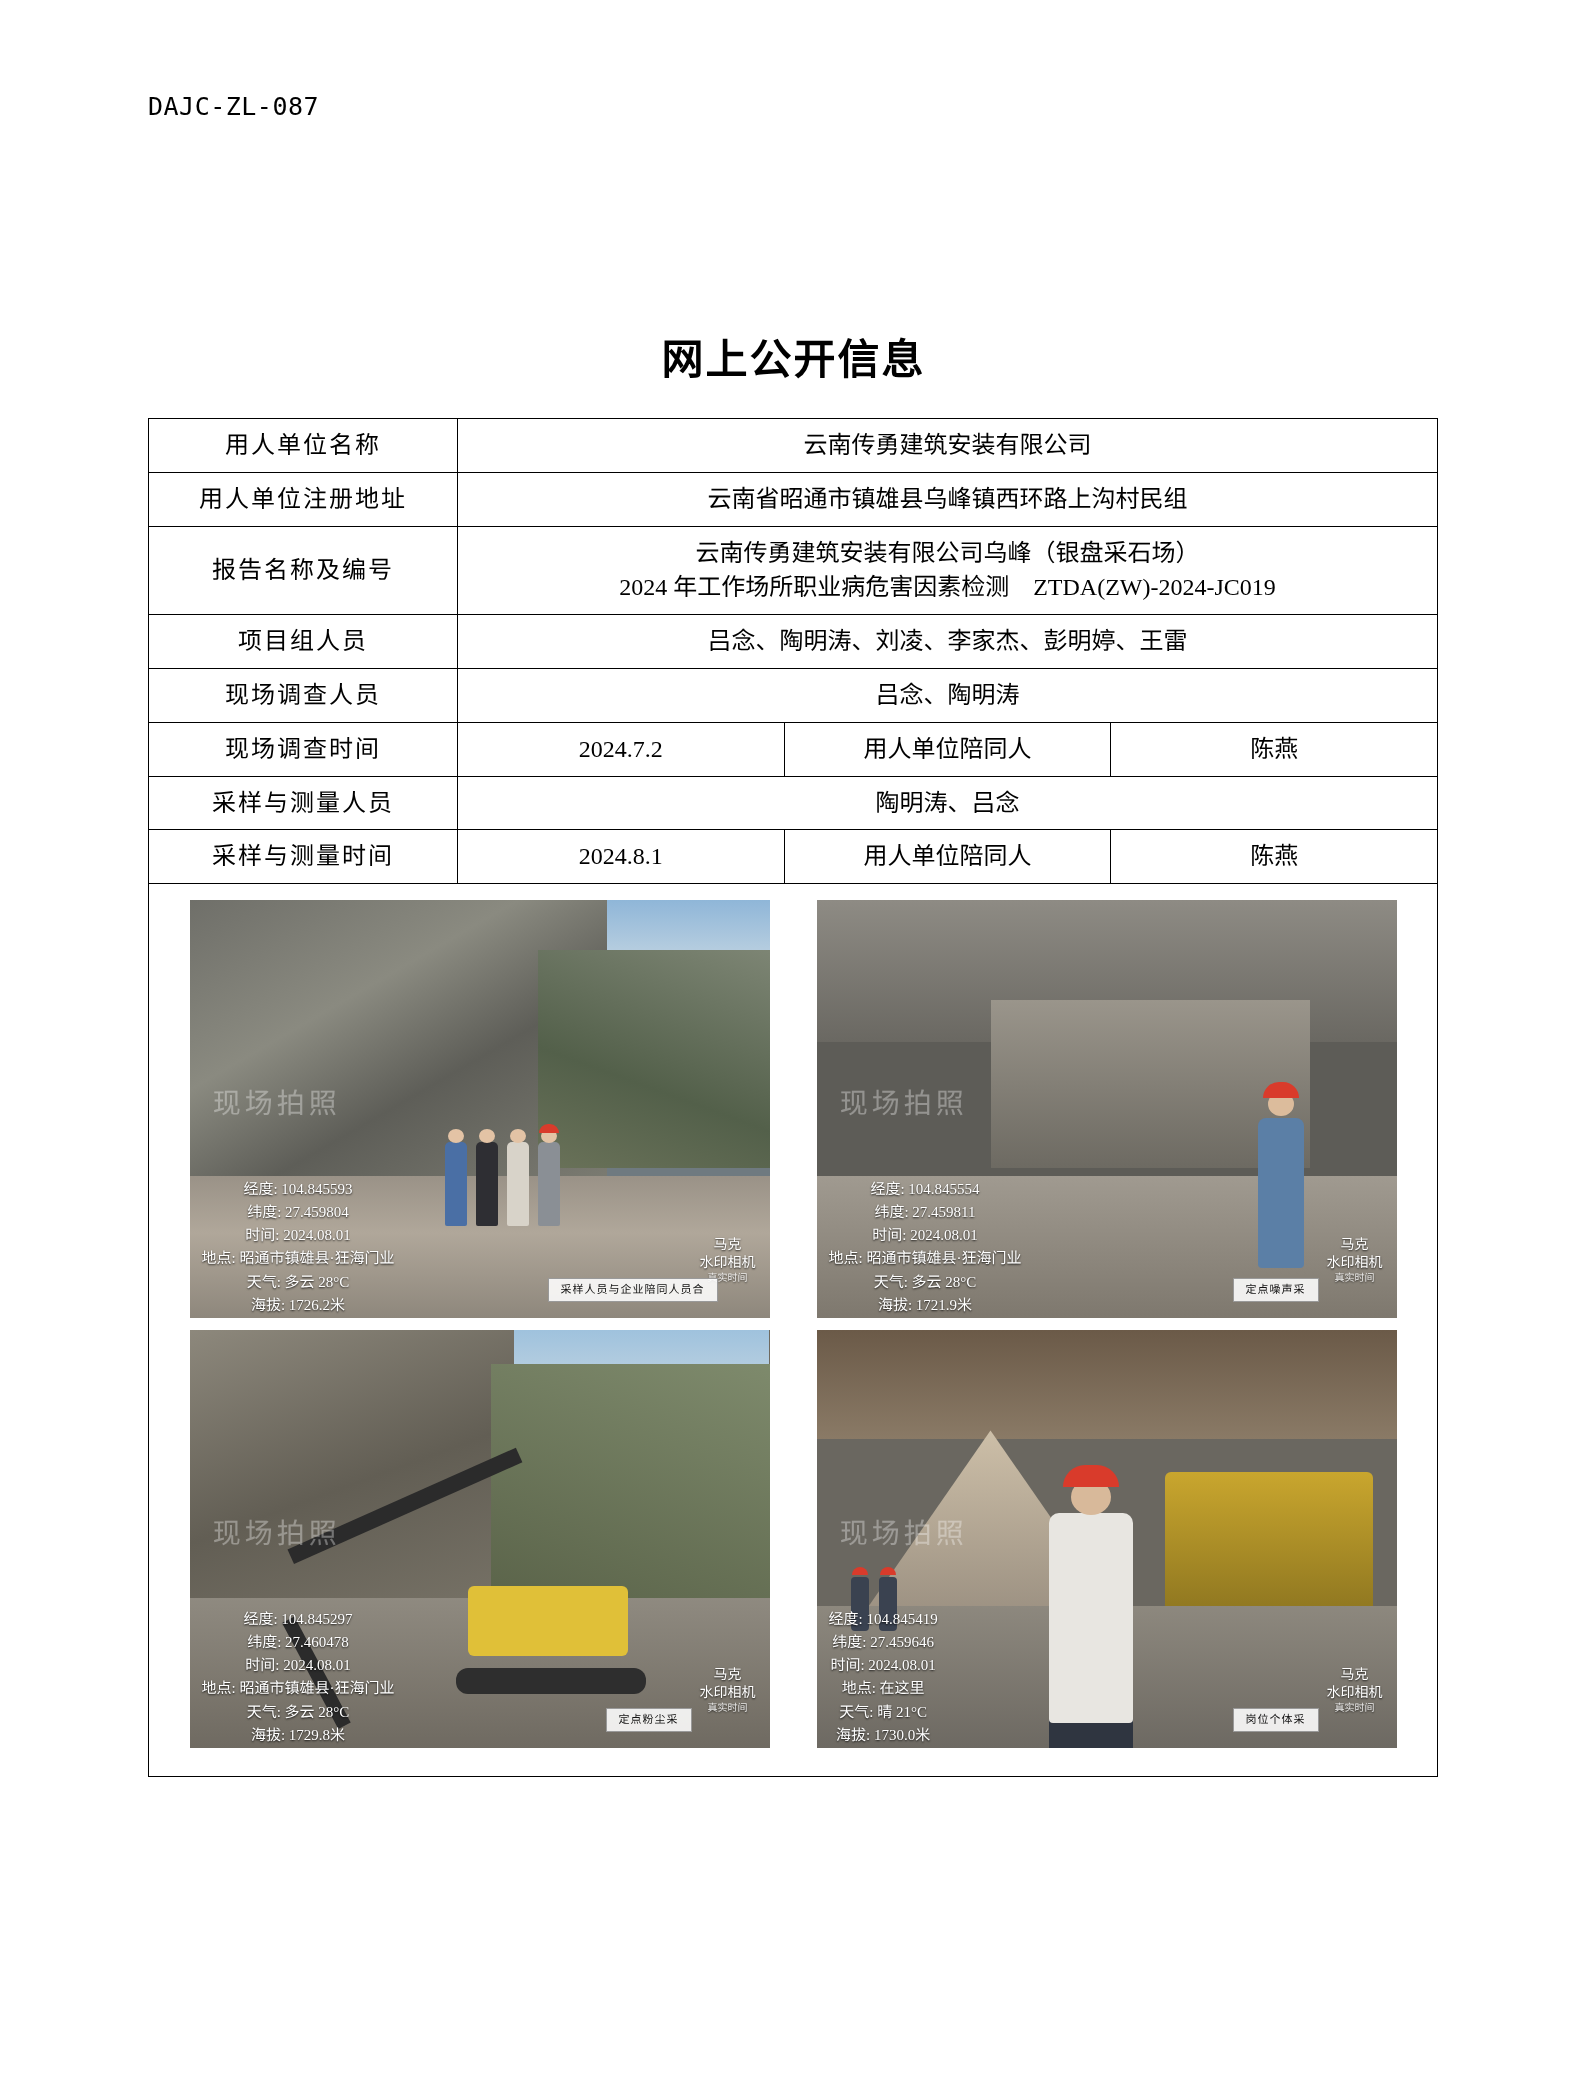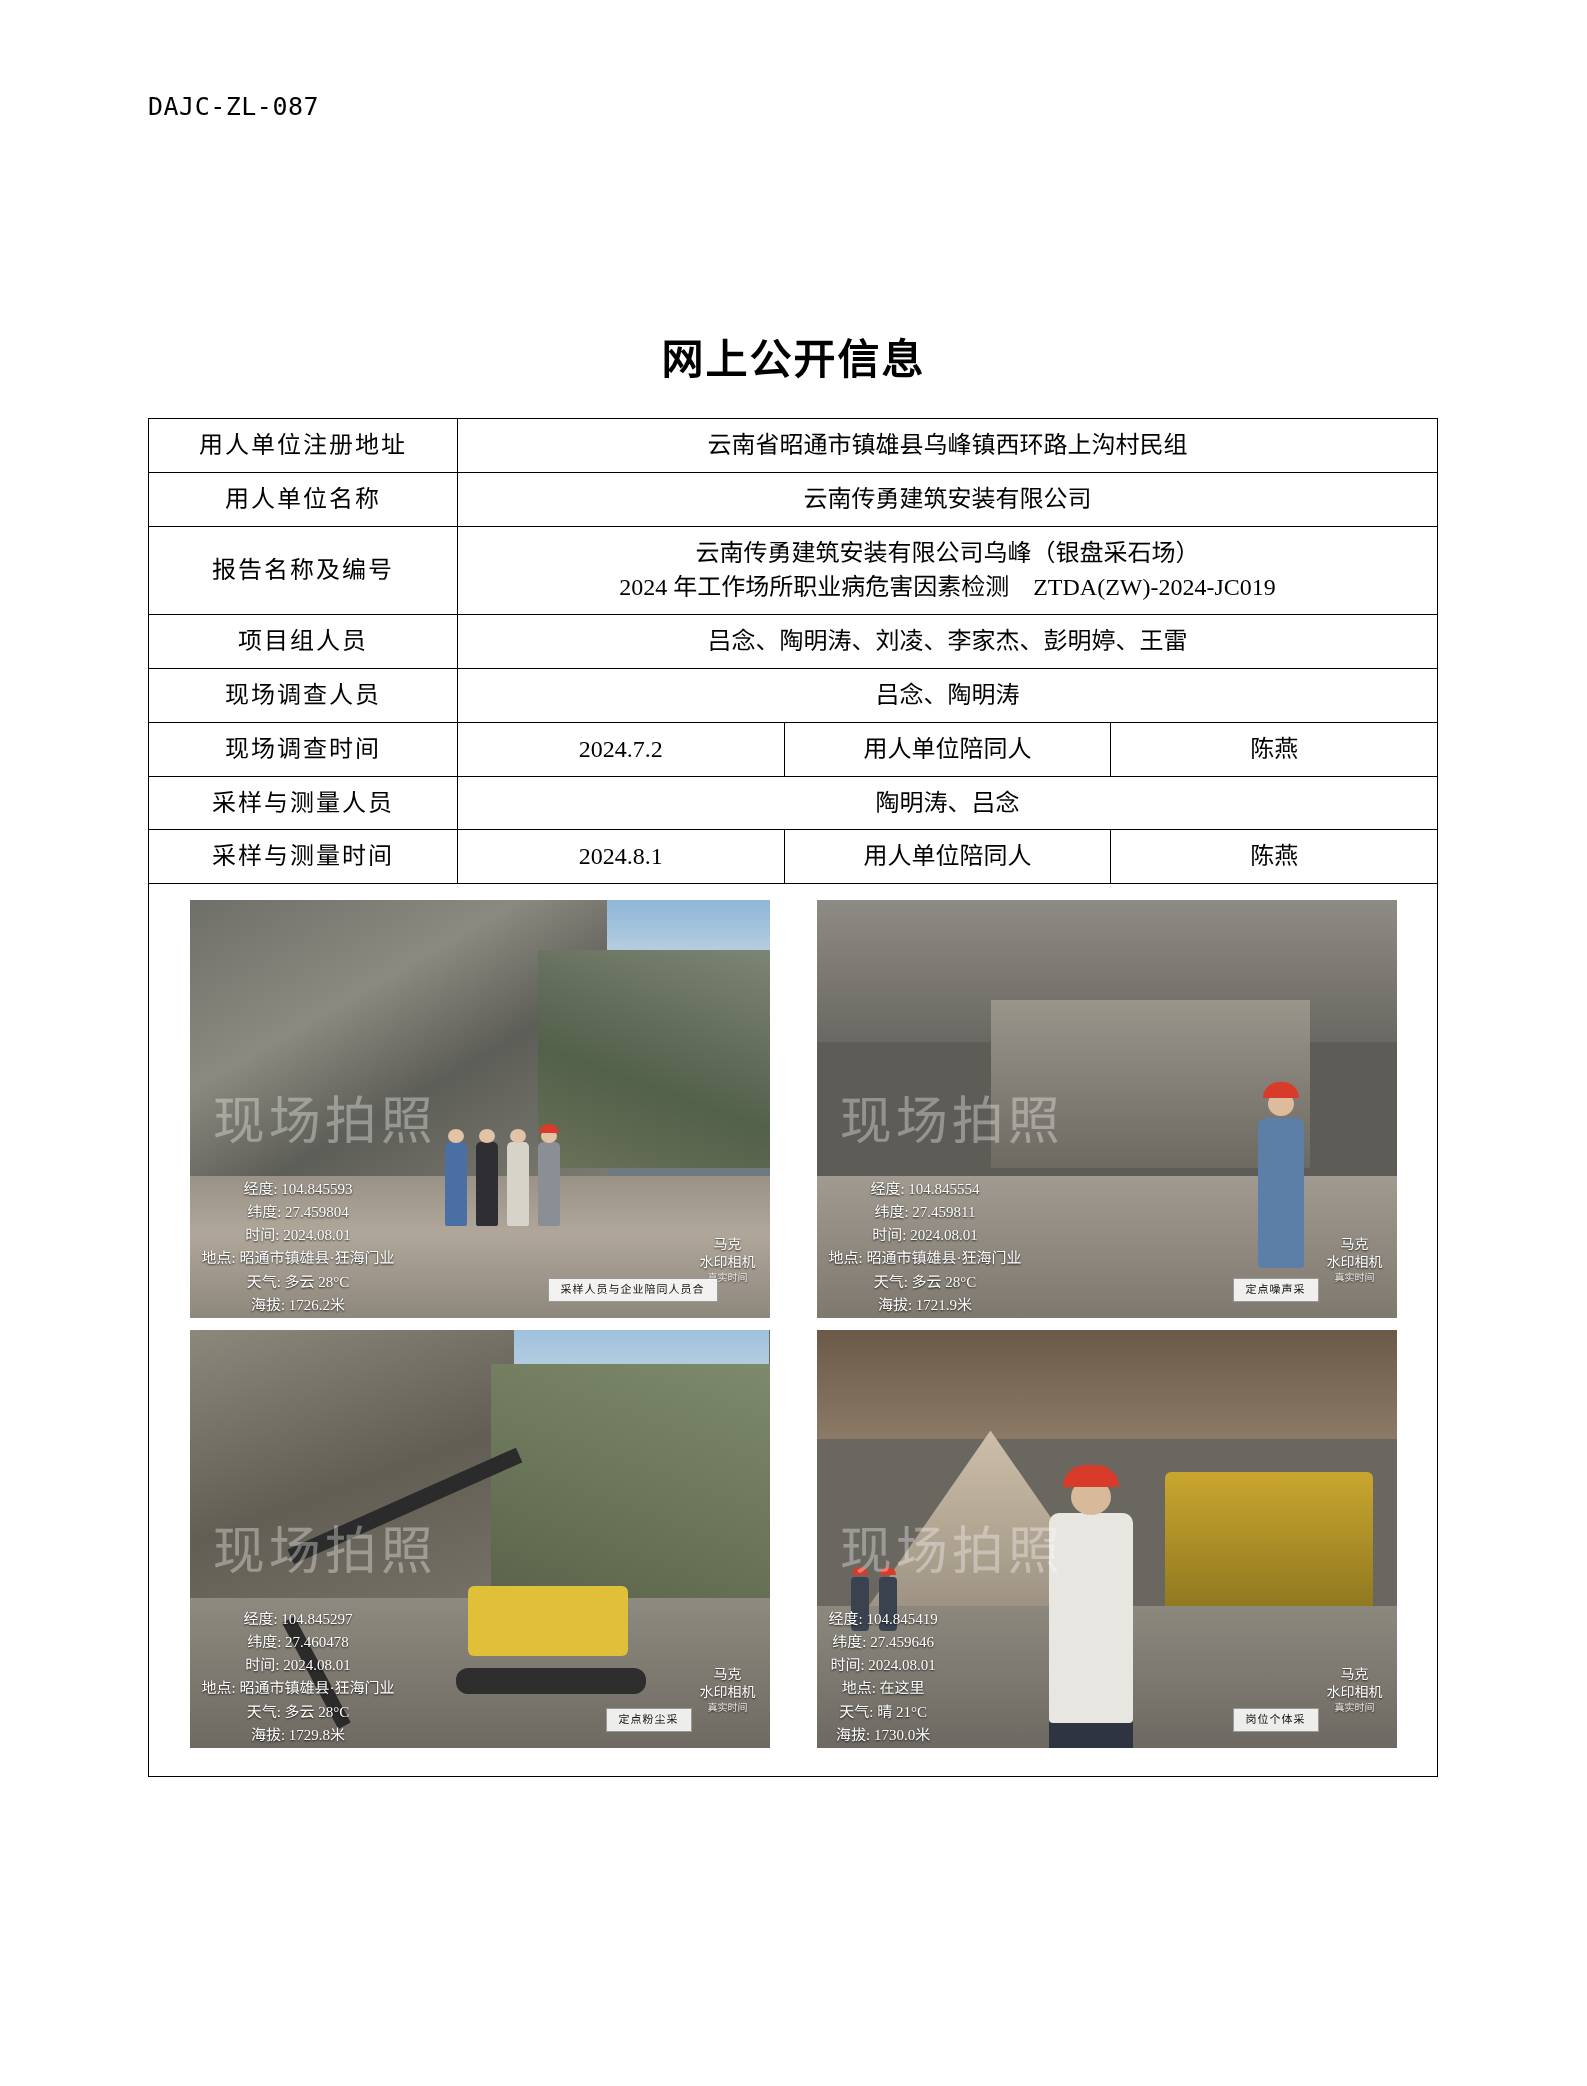--- a/index.html
+++ b/index.html
@@ -157,21 +157,21 @@
   .p4 .worker::after { content:""; position:absolute; left:14px; top:-48px; width:56px; height:22px; border-radius:22px 22px 0 0; background:#d93b2b; }
   .p4 .legs { position:absolute; left:40%; bottom:0; width:84px; height:62px; background:#2f3540; }
   .p4 .small-people { position:absolute; left:6%; bottom:28%; display:flex; gap:10px; align-items:flex-end; }
   .p4 .small-people span { display:block; width:18px; height:54px; background:#3a4250; border-radius:4px; position:relative; }
   .p4 .small-people span::after { content:""; position:absolute; left:1px; top:-10px; width:16px; height:8px; border-radius:8px 8px 0 0; background:#d93b2b; }
 
   .wm-big {
     position: absolute;
     left: 4%;
     top: 44%;
-    font-size: 52px;
+    font-size: 28px;
     color: rgba(255,255,255,0.34);
     font-family: "Liberation Sans", sans-serif;
     letter-spacing: 4px;
     white-space: nowrap;
     pointer-events: none;
   }
   .meta {
     position: absolute;
     left: 12px;
     bottom: 1px;
@@ -214,26 +214,26 @@
 
 <div class="page">
 
   <div class="doc-code">DAJC-ZL-087</div>
 
   <div class="title-sub">网上公开信息</div>
 
   <table class="main-table">
     <tbody>
       <tr>
+        <td class="label-cell">用人单位名称</td>
+        <td colspan="3">云南传勇建筑安装有限公司</td>
+      </tr>
+      <tr>
         <td class="label-cell">用人单位注册地址</td>
         <td colspan="3">云南省昭通市镇雄县乌峰镇西环路上沟村民组</td>
-      </tr>
-      <tr>
-        <td class="label-cell">用人单位名称</td>
-        <td colspan="3">云南传勇建筑安装有限公司</td>
       </tr>
       <tr>
         <td class="label-cell">报告名称及编号</td>
         <td colspan="3" class="two-line">
           <div>云南传勇建筑安装有限公司乌峰（银盘采石场）</div>
           <div>2024 年工作场所职业病危害因素检测　ZTDA(ZW)-2024-JC019</div>
         </td>
       </tr>
       <tr>
         <td class="label-cell">项目组人员</td>

